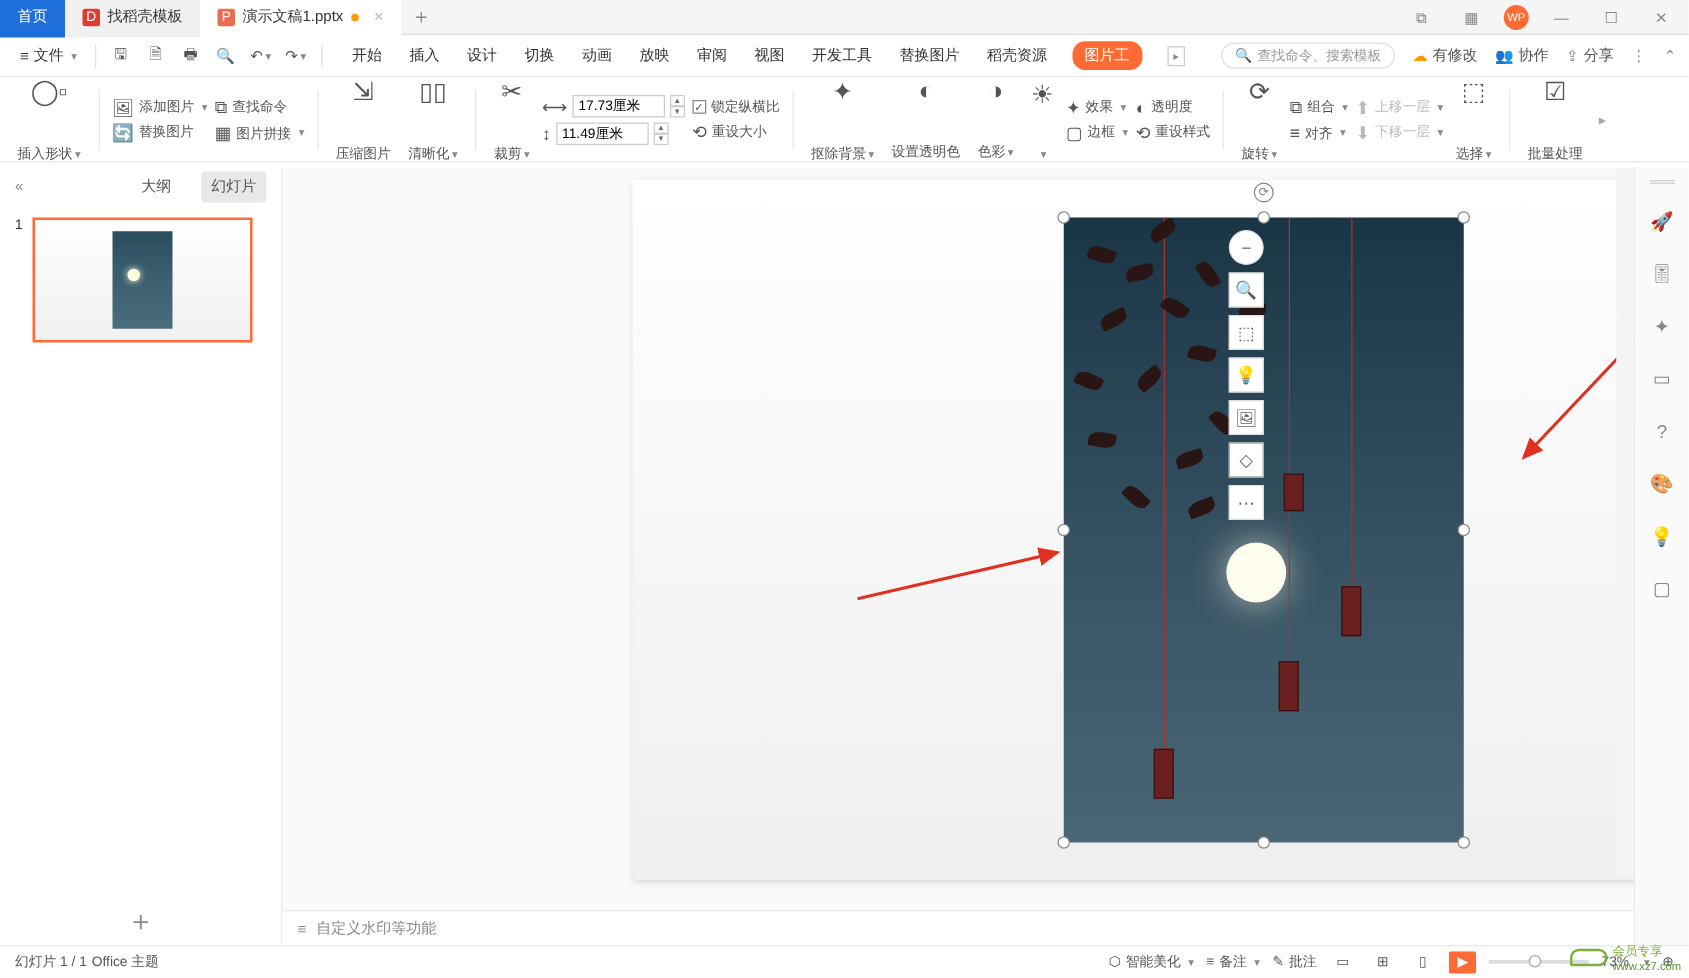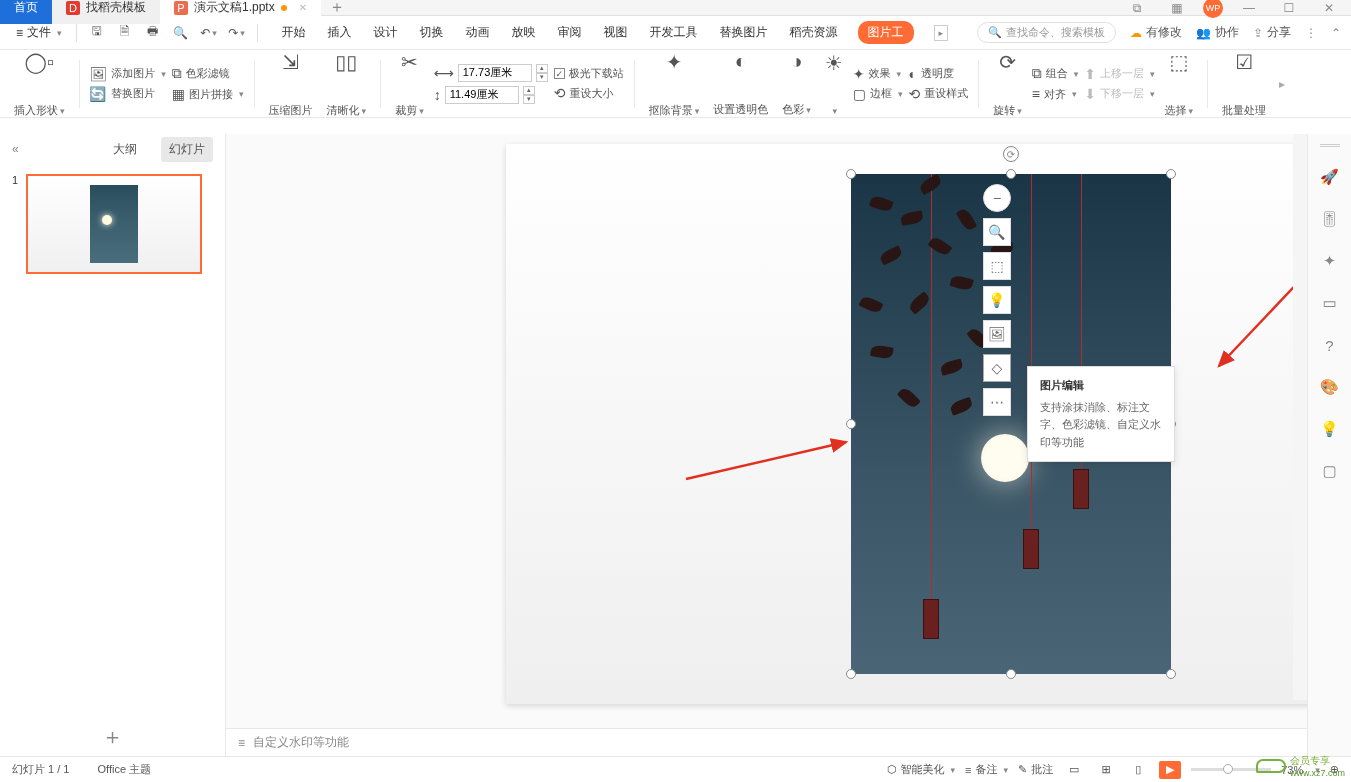--- a/index.html
+++ b/index.html
@@ -1,19 +1,19 @@
 <!DOCTYPE html>
 <html><head>
 <meta charset="utf-8">
 <style>
 * { margin: 0; padding: 0; box-sizing: border-box; font-family: "Microsoft YaHei", sans-serif; }
 body { width: 1351px; height: 782px; background: #fff; overflow: hidden; font-size: 12px; color: #333; position: relative; }
 
 
-.titlebar { height: 16px; display: flex; align-items: center; background: #f5f5f5; border-bottom: 1px solid #e0e0e0; }
+.titlebar { height: 28px; display: flex; align-items: center; background: #f5f5f5; border-bottom: 1px solid #e0e0e0; }
 .tab { height: 32px; display: flex; align-items: center; padding: 0 14px; gap: 6px; position: relative; }
 .tab.home { background: #1e6fd9; color: #fff; }
 .tab.active-doc { background: #fff; }
 .tab.templates { background: #f0f0f0; }
 .tab .close-x { margin-left: 6px; font-size: 10px; color: #999; }
 .tab.active-doc .close-x { color: #bbb; }
 .tab .dot { width: 6px; height: 6px; border-radius: 50%; background: #ff9800; }
 .tab .ficon { width: 14px; height: 14px; display: inline-flex; align-items: center; justify-content: center; font-size: 11px; }
 .tab.templates .ficon { background: #e03c31; color: #fff; border-radius: 2px; }
 .tab.active-doc .ficon { background: #ec6c4f; color: #fff; border-radius: 2px; }
@@ -94,21 +94,21 @@
 .notes-bar { height: 28px; border-top: 1px solid #e8e8e8; display: flex; align-items: center; padding: 0 12px; gap: 8px; color: #888; background: #fff; }
 
 .scrollbar-v { position: absolute; right: 0; top: 0; bottom: 28px; width: 14px; background: #f5f5f5; }
 
 .rightrail { width: 44px; background: #fafafa; border-left: 1px solid #e8e8e8; display: flex; flex-direction: column; align-items: center; padding-top: 10px; gap: 18px; }
 .rr-btn { width: 24px; height: 24px; display: flex; align-items: center; justify-content: center; color: #888; font-size: 15px; }
 .rr-drag { width: 20px; height: 3px; border-top: 1px solid #ccc; border-bottom: 1px solid #ccc; }
 
 
 .statusbar { position: absolute; bottom: 0; left: 0; right: 0; height: 26px; border-top: 1px solid #e8e8e8; background: #fff; display: flex; align-items: center; padding: 0 12px; font-size: 11px; color: #555; }
-.statusbar .left { display: flex; gap: 28px; }
+.statusbar .left { display: flex; gap: 4px; }
 .statusbar .right { margin-left: auto; display: flex; align-items: center; gap: 10px; }
 .sb-btn { display: flex; align-items: center; gap: 4px; }
 .view-btn { width: 22px; height: 18px; display: flex; align-items: center; justify-content: center; border: 1px solid transparent; }
 .view-btn.play { background: #ff6b35; color: #fff; border-radius: 2px; }
 .zoom-slider { width: 80px; height: 3px; background: #ddd; position: relative; }
 .zoom-slider .knob { position: absolute; left: 40%; top: -4px; width: 10px; height: 10px; background: #fff; border: 1px solid #aaa; border-radius: 50%; }
 
 .watermark { position: absolute; right: 6px; bottom: 4px; font-size: 10px; color: #7ab040; display: flex; align-items: center; gap: 4px; }
 .watermark .logo { width: 30px; height: 14px; border: 2px solid #7ab040; border-radius: 10px 10px 10px 2px; position: relative; }
 </style>
@@ -206,21 +206,21 @@
         <span class="dd">▾</span>
       </div>
     <div class="rrow">
         <span class="ic">🔄</span>
         <span>替换图片</span>
       </div>
   </div>
   <div class="rstack">
     <div class="rrow">
         <span class="ic">⧉</span>
-        <span>色彩滤镜</span>
+        <span>查找命令</span>
       </div>
     <div class="rrow">
         <span class="ic">▦</span>
         <span>图片拼接</span>
         <span class="dd">▾</span>
       </div>
   </div>
   <div class="rdivider"></div>
   <div class="rgroup big">
       <span class="ic">⇲</span>
@@ -249,21 +249,21 @@
       <input class="size-input" value="11.49厘米" style="">
       <div class="size-ctrl">
           <div class="sp">▴</div>
           <div class="sp">▾</div>
         </div>
     </div>
   </div>
   <div class="rstack">
     <div class="rrow">
         <span style="border:1px solid #888;width:11px;height:11px;display:inline-flex;align-items:center;justify-content:center;font-size:9px;">✓</span>
-        <span>极光下载站</span>
+        <span>锁定纵横比</span>
       </div>
     <div class="rrow">
         <span class="ic">⟲</span>
         <span>重设大小</span>
       </div>
   </div>
   <div class="rdivider"></div>
   <div class="rgroup big">
       <span class="ic">✦</span>
       <span class="lbl"><span>抠除背景</span><span class="dd">▾</span></span>
@@ -407,24 +407,20 @@
       <div class="float-tools">
         <div class="ft-btn" style="border-radius:50%;">−</div>
         <div class="ft-btn">🔍</div>
         <div class="ft-btn">⬚</div>
         <div class="ft-btn">💡</div>
         <div class="ft-btn">🖼</div>
         <div class="ft-btn highlight">◇</div>
         <div class="ft-btn">⋯</div>
       </div>
 
-      <div class="tooltip">
-        <div class="tt-title">图片编辑</div>
-        <div class="tt-body">支持涂抹消除、标注文字、色彩滤镜、自定义水印等功能</div>
-      </div>
 
       <div class="arrow" style="left:460px;top:300px;">
         <svg width="170" height="50">
             <defs>
               <marker id="ah1" markerWidth="8" markerHeight="8" refX="6" refY="3" orient="auto">
                 <path d="M0,0 L7,3 L0,6 Z" fill="#e03020"></path>
               </marker>
             </defs>
             <line x1="0" y1="45" x2="160" y2="8" stroke="#e03020" stroke-width="2.5" marker-end="url(#ah1)"></line>
           </svg>

